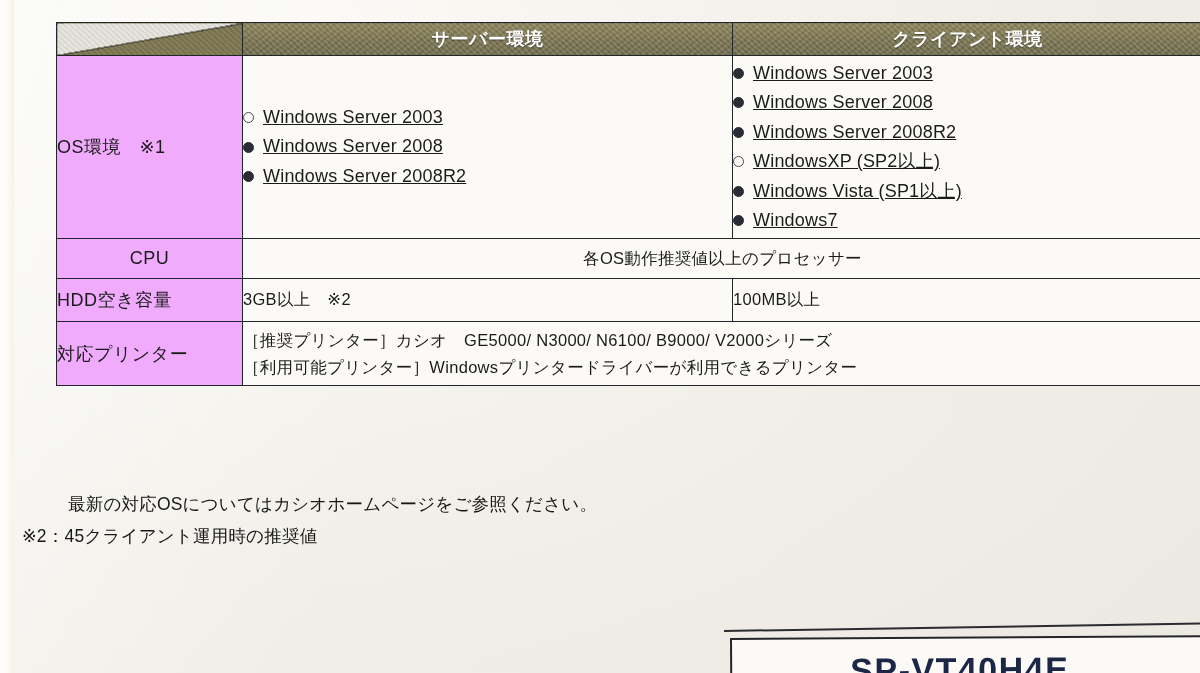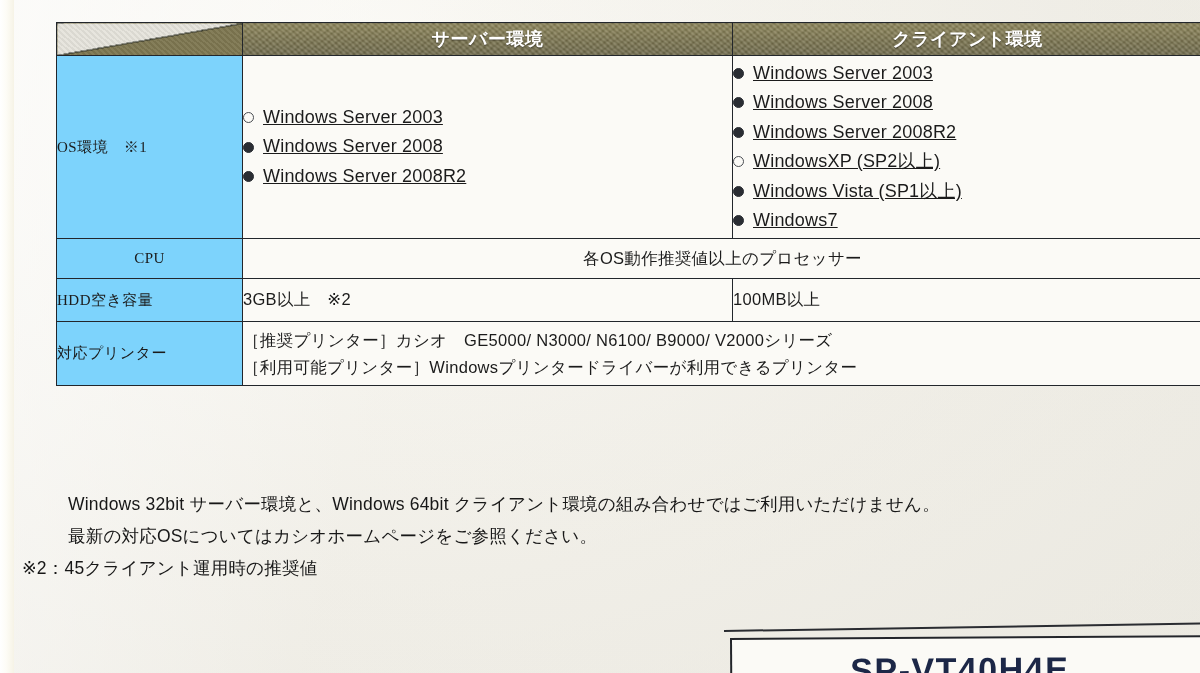--- a/index.html
+++ b/index.html
@@ -81,25 +81,24 @@
     content: "";
     position: absolute;
     inset: 0;
     background:
       repeating-linear-gradient(42deg, rgba(255,255,255,0.05) 0 2px, rgba(0,0,0,0.05) 2px 4px);
     pointer-events: none;
   }
 
   
   td.rowlabel {
-    background: #7dd3fc;
-    font-size: 15px;
+    background: #f0abfc;
+    font-size: 18px;
     padding: 0 0 0 16px;
     letter-spacing: 0.5px;
-    font-family: Liberation Serif, serif;
   }
   td.cell {
     background: #fbfaf6;
     font-size: 16.5px;
     padding: 0 10px 0 16px;
     letter-spacing: 0.3px;
   }
   td.cell.center {
     padding-left: 0;
   }
@@ -289,21 +288,20 @@
             <div class="prn-line">［推奨プリンター］カシオ　GE5000/ N3000/ N6100/ B9000/ V2000シリーズ</div>
             <div class="prn-line">［利用可能プリンター］Windowsプリンタードライバーが利用できるプリンター</div>
           </td>
         </tr>
 
       </tbody>
     </table>
   </div>
 
   <div class="notes">
-    <span class="note-row"><span class="note-indent"></span><span>Windows 32bit サーバー環境と、Windows 64bit クライアント環境の組み合わせではご利用いただけません。</span></span>
     <span class="note-row"><span class="note-indent"></span><span>最新の対応OSについてはカシオホームページをご参照ください。</span></span>
     <span class="note-row">※2：45クライアント運用時の推奨値</span>
   </div>
 
   <div class="skew-line"></div>
   <div class="promo-box">
     <div class="promo-text">SP-VT40H4E</div>
   </div>
 </div>
 

